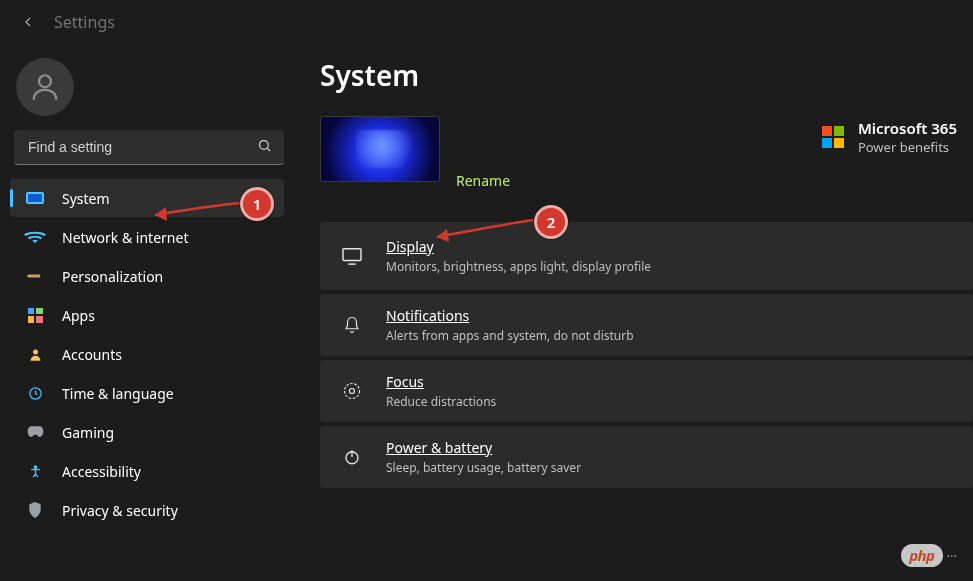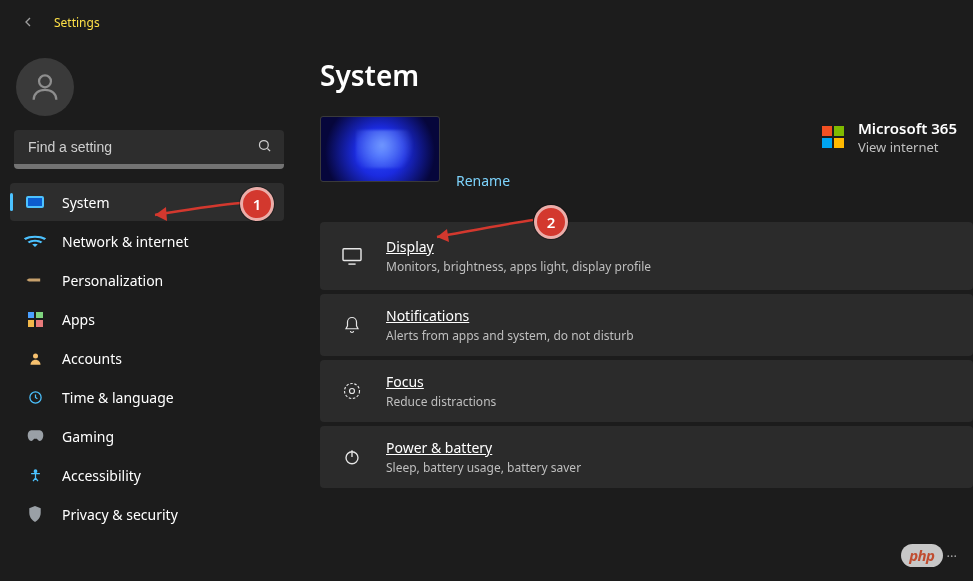--- a/index.html
+++ b/index.html
@@ -16,21 +16,21 @@
 
   
   .header {
     display: flex;
     align-items: center;
     height: 44px;
     padding-left: 20px;
     gap: 18px;
   }
   .back-arrow { color: #9e9e9e; display:flex; align-items:center; }
-  .header-title { font-size: 12px; color: #fde047; }
+  .header-title { font-size: 16px; color: #737373; }
 
   
   .body {
     display: flex;
     height: calc(581px - 44px);
   }
   .sidebar {
     width: 300px;
     box-sizing: border-box;
     padding: 10px 0 0 0;
@@ -52,21 +52,21 @@
     align-items: center;
     justify-content: center;
   }
   .avatar svg { width: 34px; height: 34px; }
 
   
   .search {
     margin: 0 16px 14px 14px;
     height: 34px;
     background: #2d2d2d;
-    border-bottom: 5px solid #737373;
+    border-bottom: 1px solid #737373;
     border-radius: 4px;
     display: flex;
     align-items: center;
     padding: 0 12px;
   }
   .search input {
     flex: 1;
     background: transparent;
     border: none;
     outline: none;
@@ -148,21 +148,21 @@
     position:relative;
   }
   .device-thumb::after{
     content:"";
     position:absolute;
     left:30%; top:20%; right:15%; bottom:20%;
     background: radial-gradient(circle at 40% 40%, rgba(120,160,255,.9), rgba(20,40,200,0) 70%);
     filter: blur(1px);
   }
   .rename {
-    color:#7dd3fc;
+    color:#bef264;
     font-size:14px;
     align-self:flex-end;
     margin: 0 0 -8px 16px;
   }
 
   .ms365 {
     position:absolute;
     right:16px;
     top:2px;
     display:flex;
@@ -348,21 +348,21 @@
 
       <div class="ms365">
         <span class="ms-logo">
             <span></span>
             <span></span>
             <span></span>
             <span></span>
           </span>
         <div>
           <div class="ms-title">Microsoft 365</div>
-          <div class="ms-sub">View internet</div>
+          <div class="ms-sub">Power benefits</div>
         </div>
       </div>
     </div>
 
     <div class="cards content-rel">
       <div class="card tall">
         <span class="card-icon">
           <svg width="22" height="18" viewBox="0 0 24 20" fill="none" stroke="currentColor" stroke-width="1.6">
               <rect x="2" y="2" width="20" height="13" rx="1"></rect>
               <path d="M8 19h8"></path>

